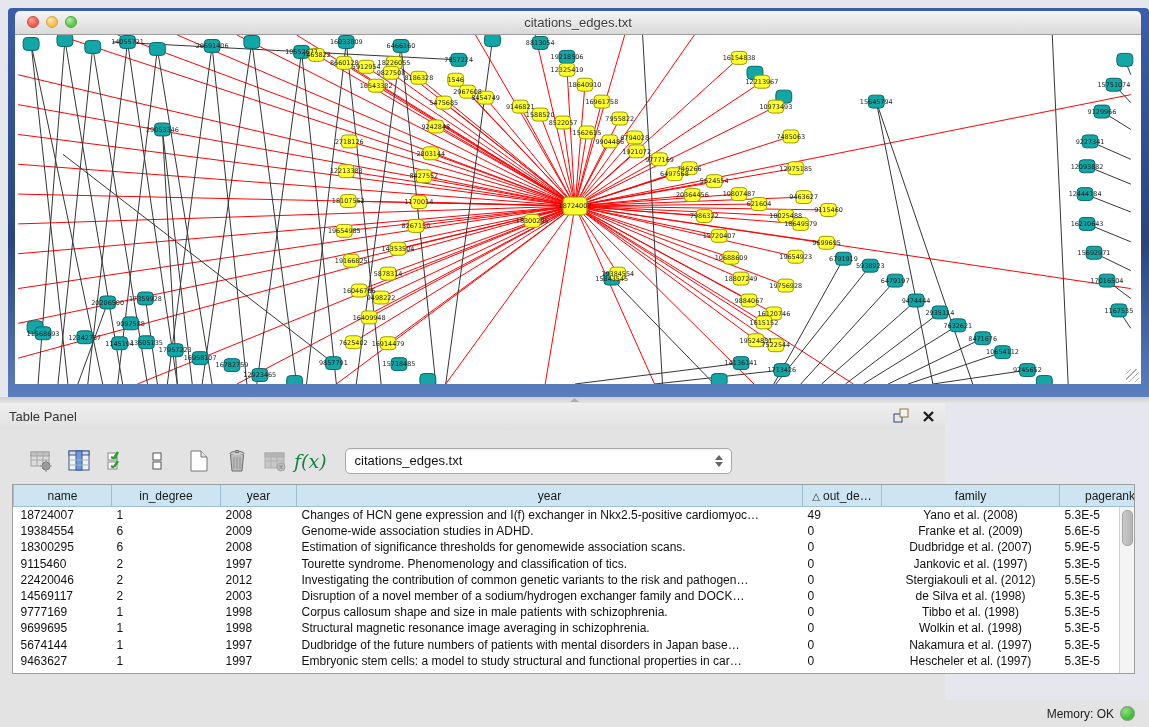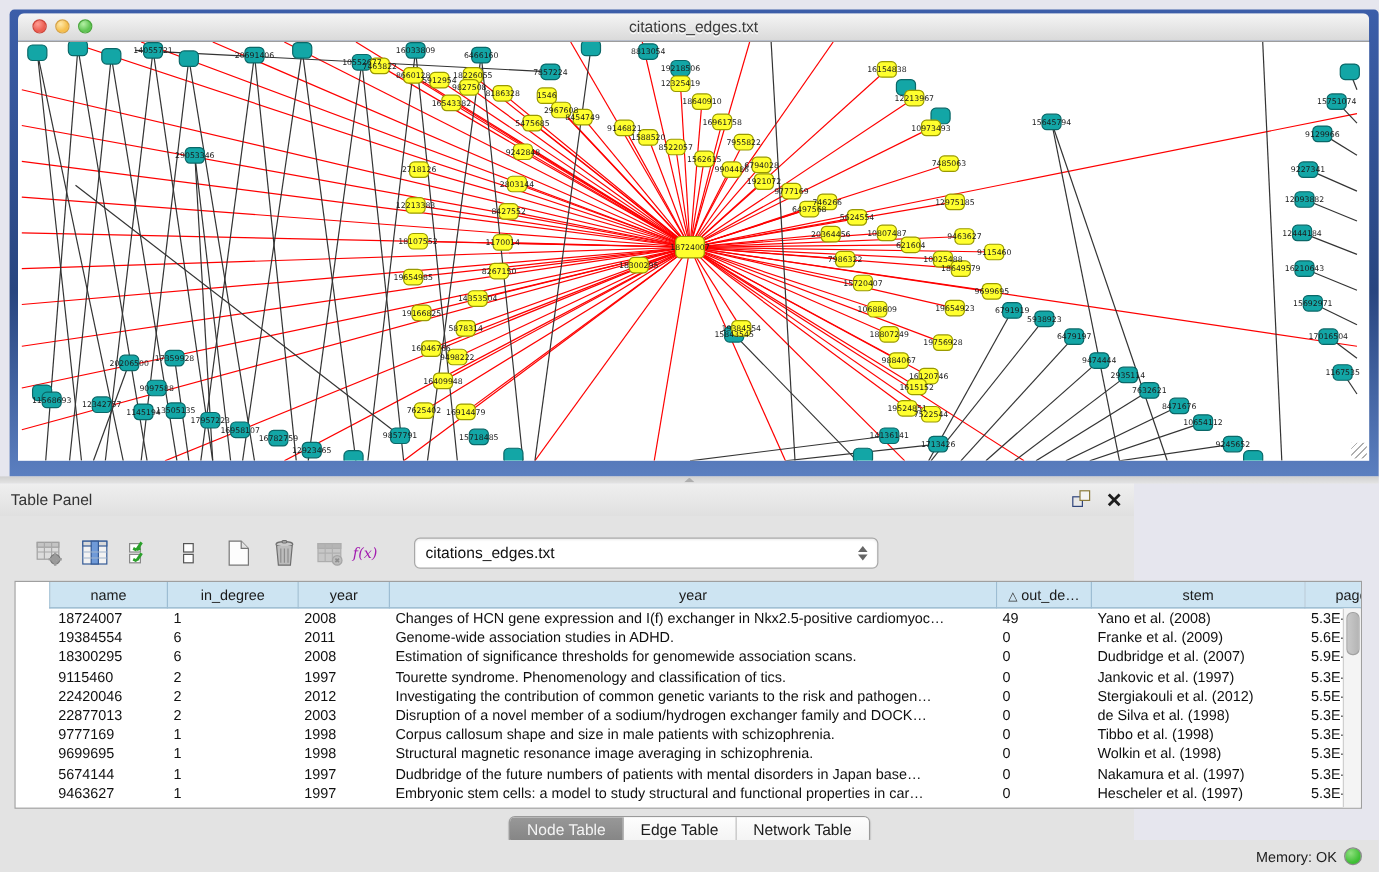--- a/index.html
+++ b/index.html
@@ -47,48 +47,48 @@
   
   .bottom{position:absolute;left:0;top:403px;width:945px;height:324px;background:#e3e3e3;}
   .panel-header{height:27px;position:relative;background:linear-gradient(#efefef,#e0e0e0);}
   .panel-title{position:absolute;left:9px;top:6px;font-size:13px;color:#333;}
   .panel-header .hdr-icons{position:absolute;right:10px;top:5px;display:flex;gap:12px;align-items:center;}
   .hdr-icons svg{display:block;cursor:pointer;}
   
   .toolbar{position:absolute;left:0;top:40px;width:1149px;height:36px;display:flex;align-items:center;}
   .tb-icon{width:30px;height:28px;display:flex;align-items:center;justify-content:center;cursor:pointer;border-radius:3px;}
   .tb-icon svg{display:block;}
-  .fx{font-family:"DejaVu Serif",serif;font-style:italic;font-size:12px;color:#a21caf;margin:0 18px 0 4px;cursor:pointer;}
+  .fx{font-family:"DejaVu Serif",serif;font-style:italic;font-size:19px;color:#15803d;margin:0 6px 0 4px;cursor:pointer;}
   .combo{
     margin-left:12px;width:385px;height:24px;background:#fff;
     border:1px solid #a8a8a8;border-radius:5px;position:relative;
     box-shadow:inset 0 1px 2px rgba(0,0,0,.08);cursor:pointer;
   }
   .combo .val{position:absolute;left:9px;top:4px;font-size:13px;color:#111;}
   .combo .step{position:absolute;right:6px;top:3px;width:11px;height:18px;display:flex;flex-direction:column;align-items:center;justify-content:center;gap:2px;}
   .combo .tri-up{width:0;height:0;border-left:4px solid transparent;border-right:4px solid transparent;border-bottom:5px solid #666;}
   .combo .tri-dn{width:0;height:0;border-left:4px solid transparent;border-right:4px solid transparent;border-top:5px solid #666;}
   
   .tbl-wrap{
     position:absolute;left:12px;top:81px;width:1123px;height:190px;
-    background:#fff;border:1px solid #9f9f9f;box-sizing:border-box;overflow:hidden;padding-left:28px;
+    background:#fff;border:1px solid #9f9f9f;box-sizing:border-box;overflow:hidden;
   }
   table{border-collapse:collapse;table-layout:fixed;width:1103px;}
   th{
     background:var(--hdrbg,#cde4f2);border:1px solid #9dbdd3;border-top:none;
     font-weight:normal;font-size:12px;color:#1a1a1a;height:21px;padding:0 4px;
     overflow:hidden;white-space:nowrap;cursor:pointer;
   }
   th .sort{font-size:10px;color:#333;margin-right:3px;}
   td{
     font-size:12px;color:#101010;height:16.2px;padding:0 5px;
     overflow:hidden;white-space:nowrap;text-overflow:clip;cursor:default;
   }
   td.c0{padding-left:7px;}
-  td.c5{text-align:left;}
+  td.c5{text-align:center;}
   .c0{width:89px}.c1{width:100px}.c2{width:67px}.c3{width:497px}.c4{width:70px}.c5{width:169px}.c6{width:92px}
   .vscroll{position:absolute;right:0;top:22px;bottom:0;width:14px;background:#f4f4f4;border-left:1px solid #cfcfcf;}
   .vscroll .thumb{position:absolute;left:2px;top:3px;width:9px;height:34px;border-radius:5px;background:linear-gradient(90deg,#c9c9c9,#b5b5b5);border:1px solid #a2a2a2;cursor:pointer;}
   
   .tabs{position:absolute;left:0;top:277px;width:1149px;display:flex;justify-content:center;}
   .seg{display:flex;border:1px solid #9a9a9a;border-radius:5px;overflow:hidden;background:#fdfdfd;box-shadow:0 1px 1px rgba(0,0,0,.12);}
   .seg .tab{
     font-size:13px;color:#1c1c1c;padding:3px 14px;line-height:16px;cursor:pointer;
     border-right:1px solid #b5b5b5;background:linear-gradient(#fefefe,#f2f2f2);
   }
@@ -614,38 +614,38 @@
 
   <div class="tbl-wrap">
     <table>
       <thead>
           <tr id="thead-row">
             <th class="c0">name</th>
             <th class="c1">in_degree</th>
             <th class="c2">year</th>
             <th class="c3">year</th>
             <th class="c4"><span class="sort">△</span>out_de…</th>
-            <th class="c5">stem</th>
+            <th class="c5">family</th>
             <th class="c6">pagerank</th>
           </tr>
         </thead>
       <tbody id="tbody">
           <tr>
             <td class="c0">18724007</td>
             <td class="c1">1</td>
             <td class="c2">2008</td>
             <td class="c3">Changes of HCN gene expression and I(f) exchanger in Nkx2.5-positive cardiomyoc…</td>
             <td class="c4">49</td>
             <td class="c5">Yano et al. (2008)</td>
             <td class="c6">5.3E-5</td>
           </tr>
           <tr>
             <td class="c0">19384554</td>
             <td class="c1">6</td>
-            <td class="c2">2011</td>
+            <td class="c2">2009</td>
             <td class="c3">Genome-wide association studies in ADHD.</td>
             <td class="c4">0</td>
             <td class="c5">Franke et al. (2009)</td>
             <td class="c6">5.6E-5</td>
           </tr>
           <tr>
             <td class="c0">18300295</td>
             <td class="c1">6</td>
             <td class="c2">2008</td>
             <td class="c3">Estimation of significance thresholds for genomewide association scans.</td>
@@ -665,21 +665,21 @@
           <tr>
             <td class="c0">22420046</td>
             <td class="c1">2</td>
             <td class="c2">2012</td>
             <td class="c3">Investigating the contribution of common genetic variants to the risk and pathogen…</td>
             <td class="c4">0</td>
             <td class="c5">Stergiakouli et al. (2012)</td>
             <td class="c6">5.5E-5</td>
           </tr>
           <tr>
-            <td class="c0">22877013</td>
+            <td class="c0">14569117</td>
             <td class="c1">2</td>
             <td class="c2">2003</td>
             <td class="c3">Disruption of a novel member of a sodium/hydrogen exchanger family and DOCK…</td>
             <td class="c4">0</td>
             <td class="c5">de Silva et al. (1998)</td>
             <td class="c6">5.3E-5</td>
           </tr>
           <tr>
             <td class="c0">9777169</td>
             <td class="c1">1</td>
@@ -716,27 +716,20 @@
             <td class="c5">Hescheler et al. (1997)</td>
             <td class="c6">5.3E-5</td>
           </tr>
         </tbody>
     </table>
     <div class="vscroll">
       <div class="thumb"></div>
     </div>
   </div>
 
-  <div class="tabs">
-    <div class="seg" id="tabseg">
-        <div class="tab sel">Node Table</div>
-        <div class="tab">Edge Table</div>
-        <div class="tab">Network Table</div>
-      </div>
-  </div>
 </div>
 
 <div class="statusbar">
   <span class="mem">
     <span class="lbl">Memory: OK</span>
     <span class="dot"></span>
   </span>
 </div>
 
 </body></html>

